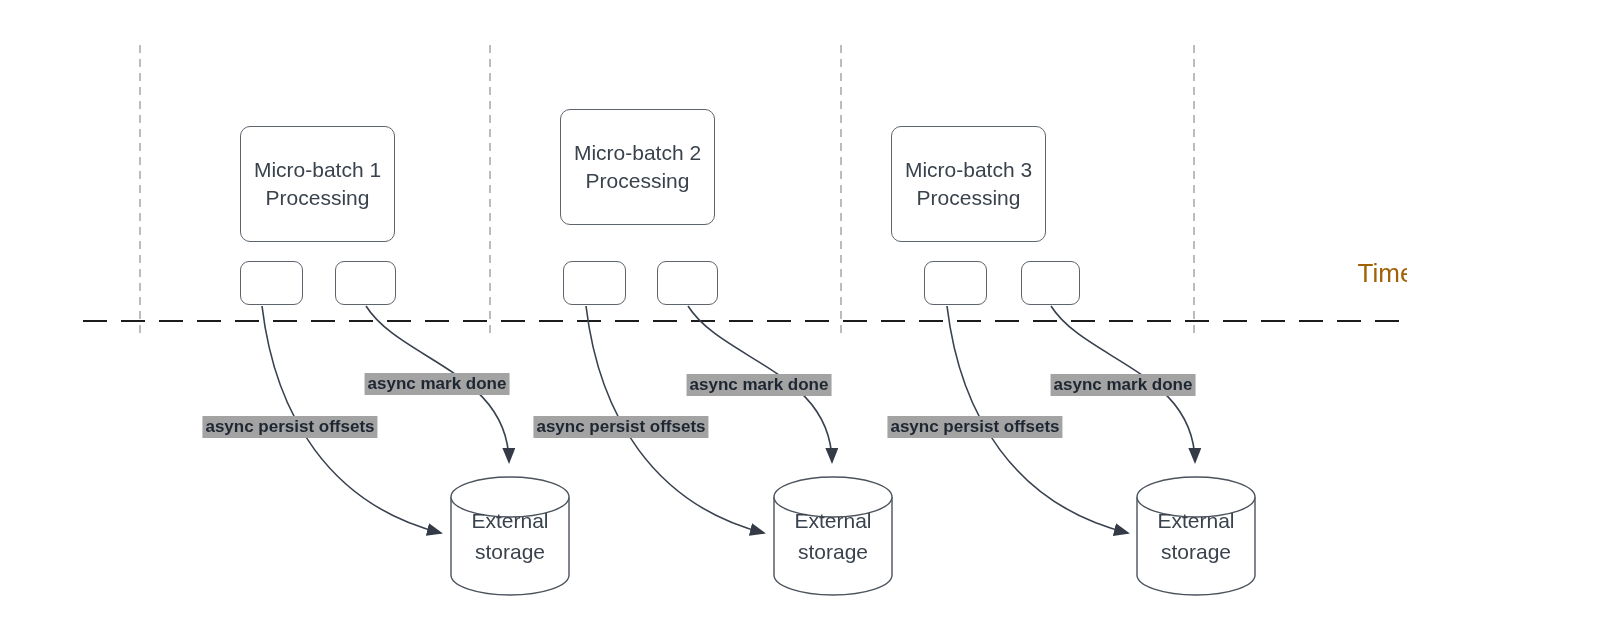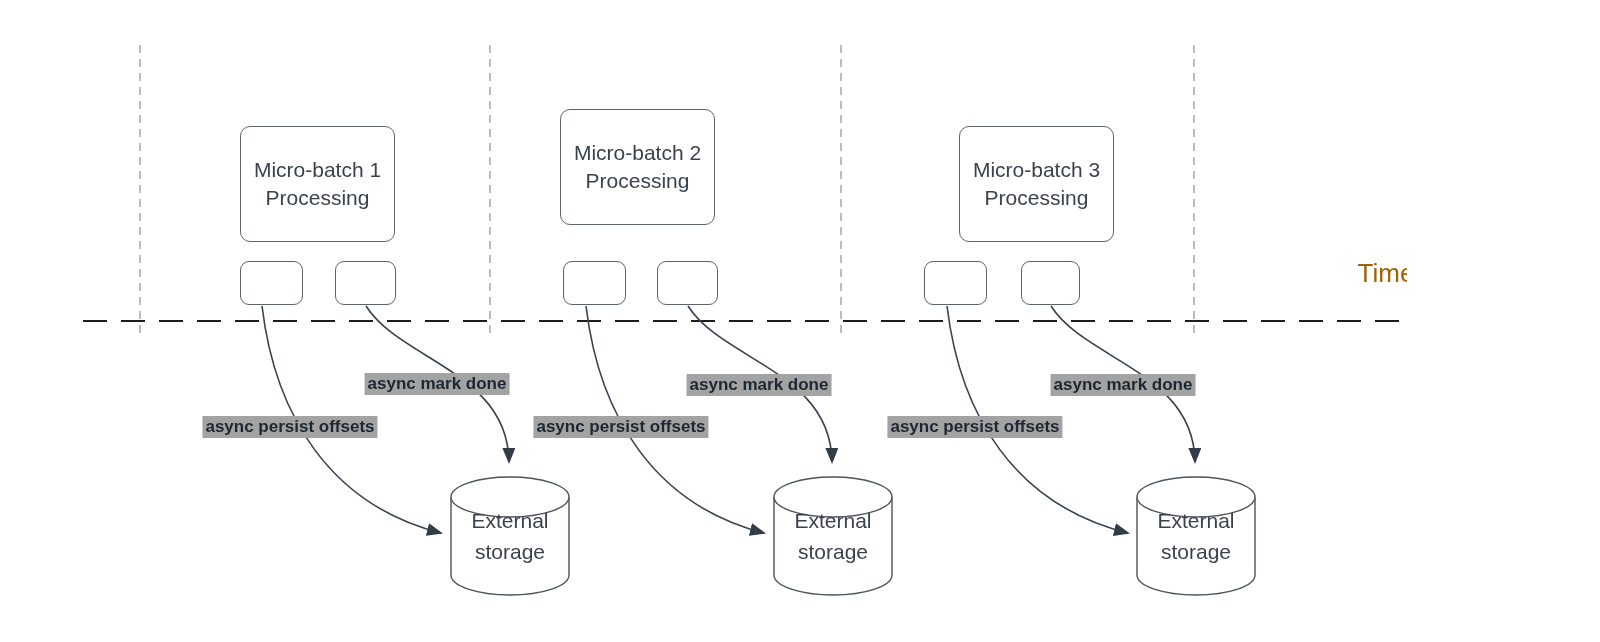--- a/index.html
+++ b/index.html
@@ -125,21 +125,21 @@
     <span class="title">Micro-batch 2
 Processing</span>
   </div>
   <div class="stub" style="left:563px; top:261px;"></div>
   <div class="stub" style="left:657px; top:261px; width:61px;"></div>
   <div class="lbl edge-label" style="left:621px; top:427px;">async persist offsets</div>
   <div class="lbl edge-label" style="left:759px; top:385px;">async mark done</div>
   <div class="lbl storage-label" style="left:833px; top:536px;">External
 storage</div>
 
-  <div class="batch-box" style="left:959px; top:126px;">
+  <div class="batch-box" style="left:891px; top:126px;">
     <span class="title">Micro-batch 3
 Processing</span>
   </div>
   <div class="stub" style="left:924px; top:261px;"></div>
   <div class="stub" style="left:1021px; top:261px; width:59px;"></div>
   <div class="lbl edge-label" style="left:975px; top:427px;">async persist offsets</div>
   <div class="lbl edge-label" style="left:1123px; top:385px;">async mark done</div>
   <div class="lbl storage-label" style="left:1196px; top:536px;">External
 storage</div>
 

